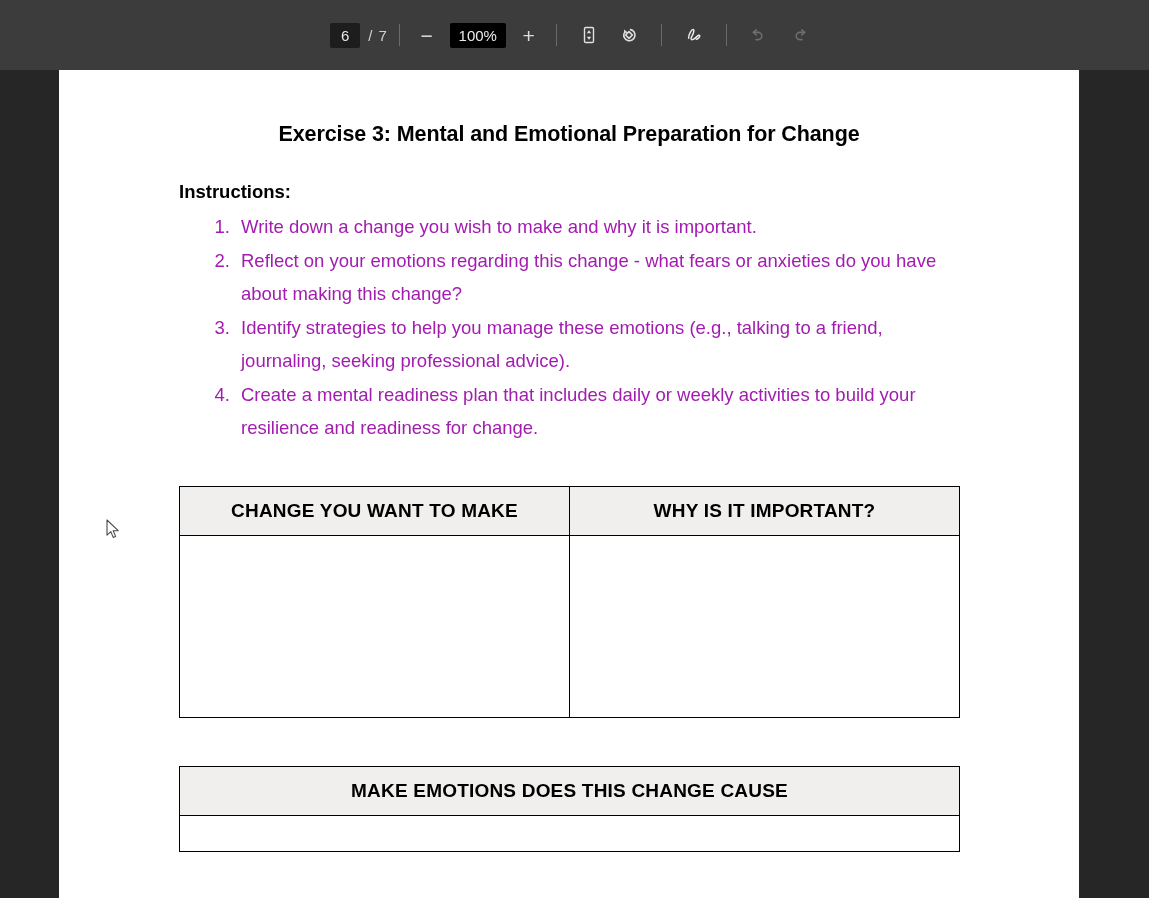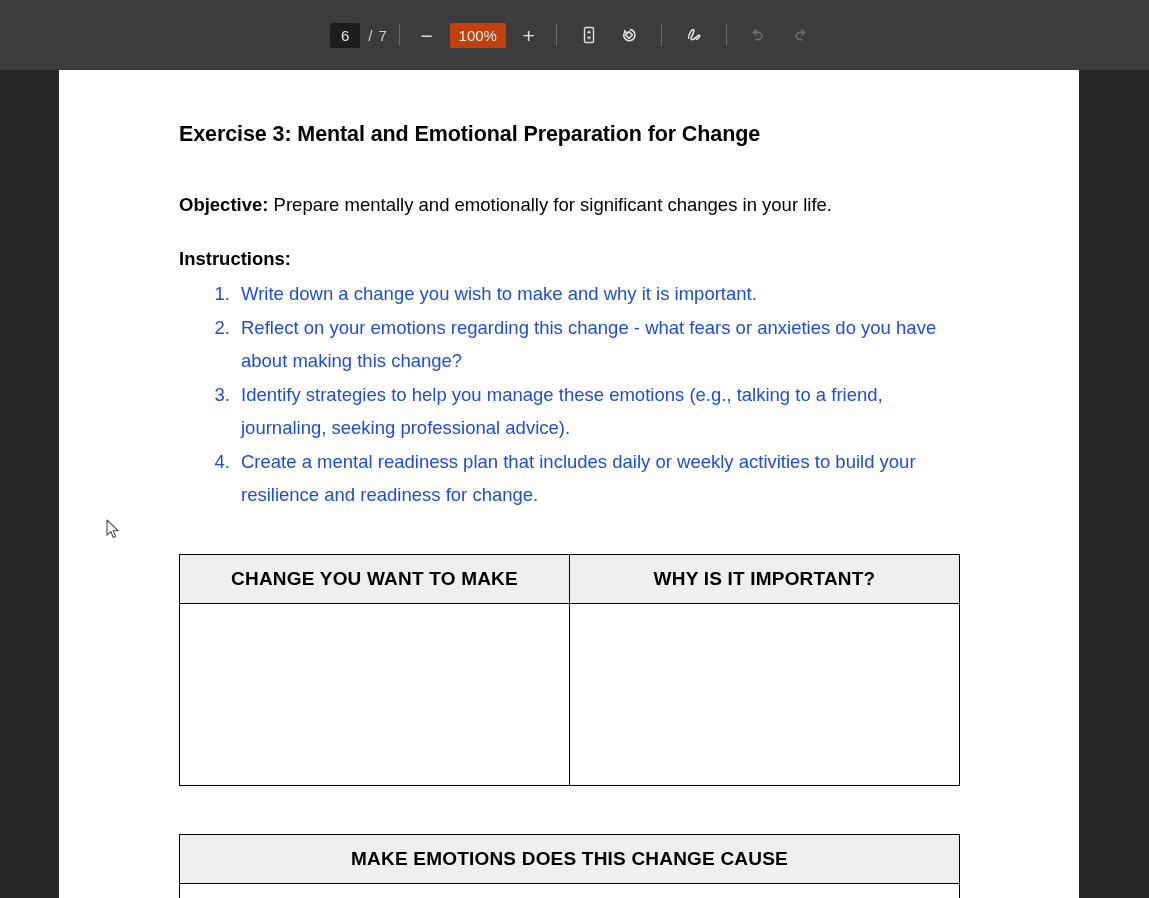--- a/index.html
+++ b/index.html
@@ -75,21 +75,21 @@
     cursor: pointer;
     display: flex;
     align-items: center;
     justify-content: center;
     padding: 0;
     font-family: "Liberation Sans", sans-serif;
   }
   .zoom-value {
     min-width: 56px;
     height: 25px;
-    background: #c2410c;
+    background: #000000;
     color: #eaeaea;
     font-size: 15px;
     display: flex;
     align-items: center;
     justify-content: center;
     border-radius: 2px;
     margin: 0 8px;
     cursor: pointer;
   }
 
@@ -128,43 +128,44 @@
   .page-content {
     padding: 52px 120px 0 120px;
   }
 
   
   .doc-h1 {
     font-family: "Liberation Sans", sans-serif;
     font-size: 21.5px;
     font-weight: bold;
     color: #000;
-    margin: 0 0 46px 0;
+    margin: 0 0 34px 0;
     letter-spacing: -0.1px;
+    text-align: center;
   }
   .doc-p {
     font-family: "Liberation Sans", sans-serif;
     font-size: 18.5px;
     color: #000;
     margin: 0 0 31px 0;
     line-height: 1.3;
   }
   .doc-p b { font-weight: bold; }
   .doc-label {
     font-family: "Liberation Sans", sans-serif;
     font-size: 18.5px;
     font-weight: bold;
     color: #000;
     margin: 12px 0 8px 0;
   }
   ol.doc-list {
     margin: 0 0 0 0;
     padding-left: 56px;
     font-size: 18.5px;
-    color: #1d4ed8;
+    color: #a21caf;
   }
   ol.doc-list li {
     margin-bottom: 1px;
     line-height: 1.78;
     padding-left: 6px;
   }
 
   
   .doc-table {
     border-collapse: collapse;
@@ -274,21 +275,20 @@
     </div>
 
   </div>
 
   <div id="viewer">
     <div id="page">
       <div class="page-content">
 
         <h1 class="doc-h1">Exercise 3: Mental and Emotional Preparation for Change</h1>
 
-        <p class="doc-p"><b>Objective:</b><span> Prepare mentally and emotionally for significant changes in your life.</span></p>
 
         <p class="doc-label">Instructions:</p>
 
         <ol class="doc-list">
           <li>Write down a change you wish to make and why it is important.</li>
           <li>Reflect on your emotions regarding this change - what fears or anxieties do you have about making this change?</li>
           <li>Identify strategies to help you manage these emotions (e.g., talking to a friend, journaling, seeking professional advice).</li>
           <li>Create a mental readiness plan that includes daily or weekly activities to build your resilience and readiness for change.</li>
         </ol>
 

